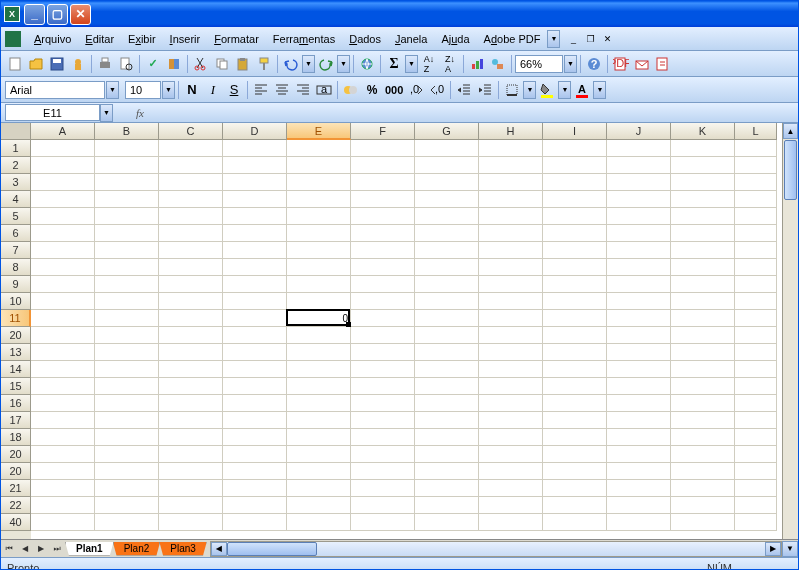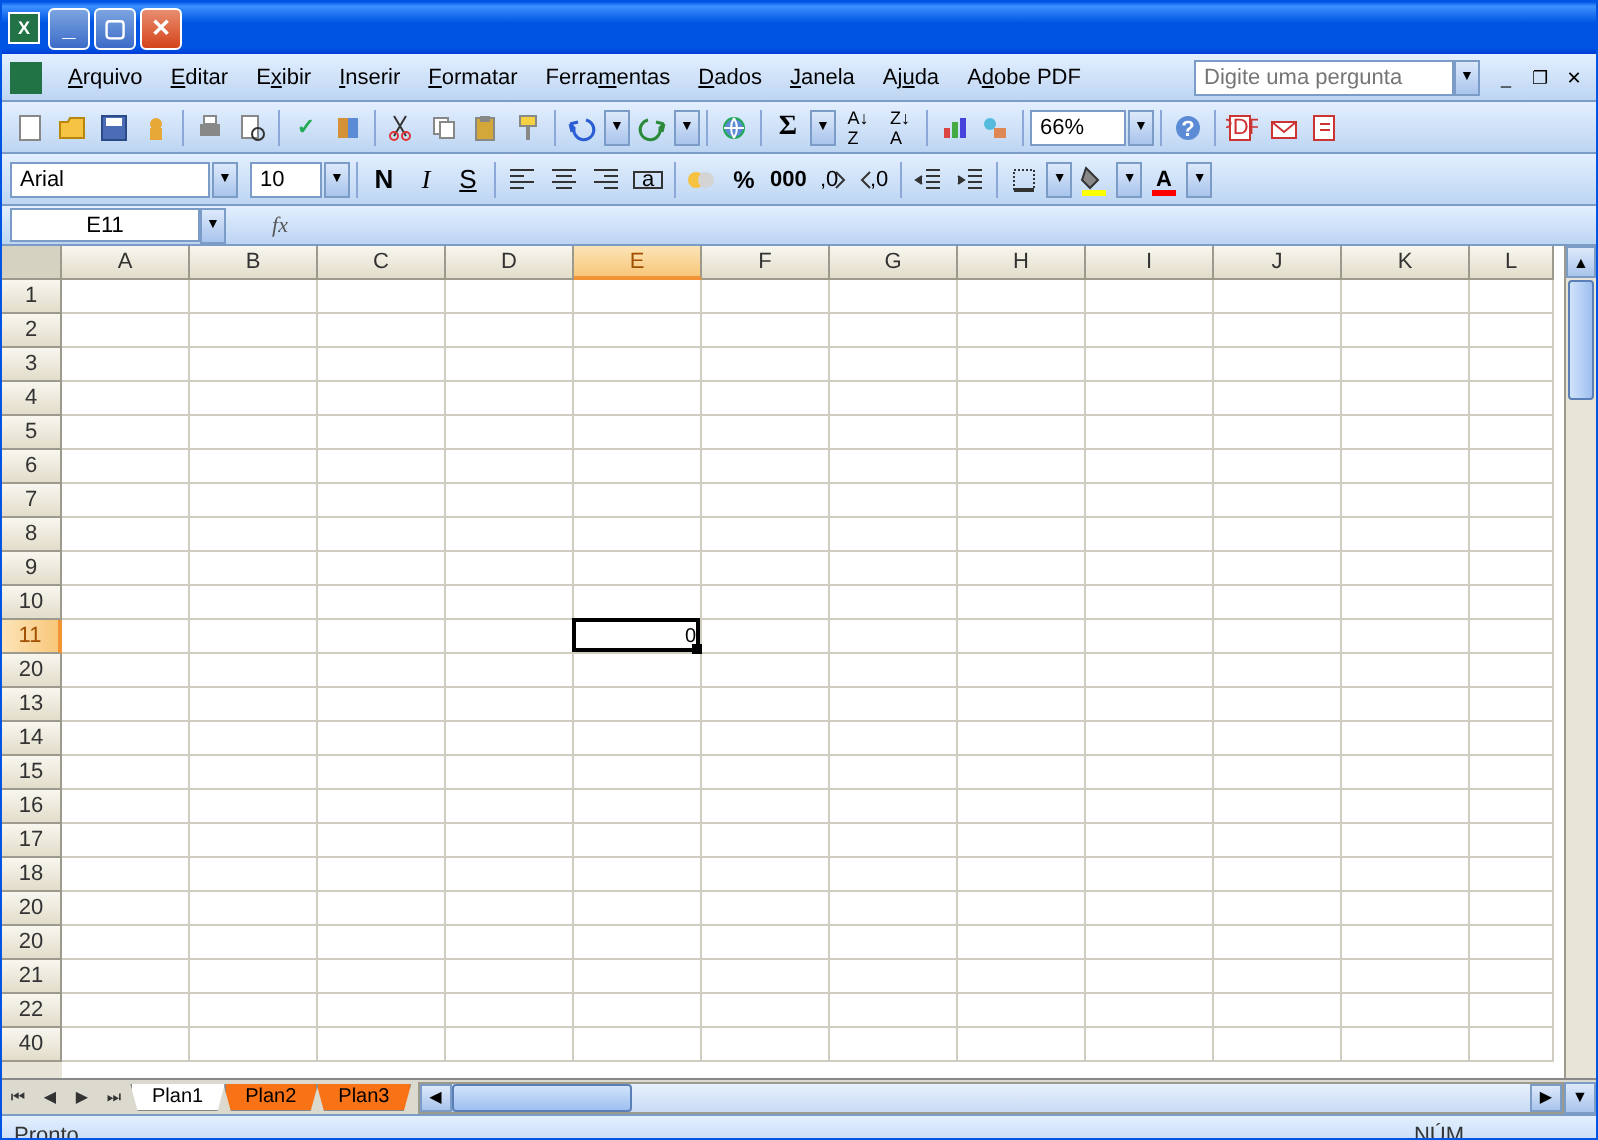--- a/index.html
+++ b/index.html
@@ -39,21 +39,21 @@
 .rowhead.sel { background: linear-gradient(to right, #fce4b8, #f8c77a); color: #a05000; border-right: 2px solid #f29436; }
 .cells { position: relative; flex: 1; background: white; }
 .cellrow { display: flex; height: 17px; }
 .cell { height: 17px; border-right: 1px solid #d0cdc0; border-bottom: 1px solid #d0cdc0; padding: 0 2px; display: flex; align-items: center; justify-content: flex-end; font-family: Arial; font-size: 10px; }
 .selcell { position: absolute; border: 2px solid black; pointer-events: none; }
 .selhandle { position: absolute; width: 5px; height: 5px; background: black; right: -3px; bottom: -3px; }
 .vscroll { width: 16px; background: #e8e5d8; border-left: 1px solid #9c9a8c; }
 .tabbar { height: 18px; background: #dcdacf; display: flex; align-items: center; border-top: 1px solid #888; }
 .tabnav { width: 16px; height: 16px; display: flex; align-items: center; justify-content: center; cursor: pointer; font-size: 8px; color: #333; }
 .sheettab { padding: 1px 10px; background: #f97316; border: 1px solid #888; border-top: none; border-radius: 0 0 4px 4px; cursor: pointer; font-size: 10px; margin-right: -1px; position: relative; clip-path: polygon(0 0, 100% 0, 92% 100%, 8% 100%); }
-.sheettab.active { background: white; font-weight: normal; z-index: 1; }
+.sheettab.active { background: white; font-weight: bold; z-index: 1; }
 .hscroll { flex: 1; height: 16px; background: linear-gradient(to bottom, #e8f1fd, #c8dbf4); border: 1px solid #9c9a8c; margin-left: 4px; display: flex; }
 .hscroll .thumb { width: 90px; height: 14px; background: linear-gradient(to bottom, #d0e3fb, #9fbff0); border: 1px solid #5a7fb6; border-radius: 2px; }
 .hscroll .arrow { width: 16px; display: flex; align-items: center; justify-content: center; background: linear-gradient(to bottom,#dde9fb,#a9c4ec); border: 1px solid #7a9cc6; font-size: 8px; }
 .statusbar { height: 20px; background: linear-gradient(to bottom, #e3efff, #bdd5f2); display: flex; align-items: center; padding: 0 6px; border-top: 1px solid #7a9cc6; color: #333; }
 .statusbar .spacer { flex: 1; }
 .statusbar .indicator { padding: 0 20px; }
 svg { display: block; }
 </style>
 </head>
 <body>
@@ -74,21 +74,20 @@
       <div class="menuitem"><u>E</u>ditar</div>
       <div class="menuitem">E<u>x</u>ibir</div>
       <div class="menuitem"><u>I</u>nserir</div>
       <div class="menuitem"><u>F</u>ormatar</div>
       <div class="menuitem">Ferra<u>m</u>entas</div>
       <div class="menuitem"><u>D</u>ados</div>
       <div class="menuitem"><u>J</u>anela</div>
       <div class="menuitem">Aj<u>u</u>da</div>
       <div class="menuitem">A<u>d</u>obe PDF</div>
     </div>
-  <input class="helpbox" placeholder="Digite uma pergunta" style="">
   <div class="dropdown-arrow">▼</div>
   <div class="mdiicons">
     <div class="mdiicon">_</div>
     <div class="mdiicon">❐</div>
     <div class="mdiicon">✕</div>
   </div>
 </div>
 
 <div class="toolbar">
   <div class="tbtn">

